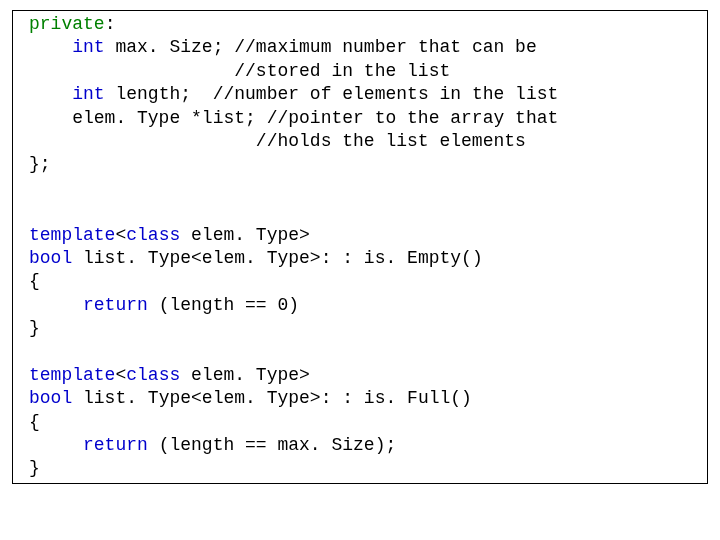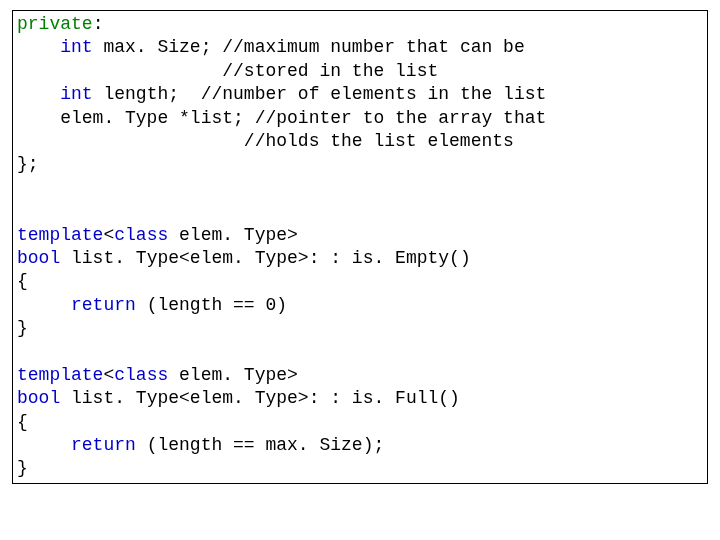--- a/index.html
+++ b/index.html
@@ -10,21 +10,21 @@
     height: 540px;
     box-sizing: border-box;
     font-family: "Courier New", Courier, monospace;
     font-size: 18px;
     line-height: 1.3;
     color: #000000;
   }
   .code-block {
     white-space: pre;
     border: 1px solid #000000;
-    padding: 2px 4px;
+    padding: 2px 16px;
     box-sizing: border-box;
   }
   .kw-blue { color: #0000cc; }
   .kw-green { color: #008000; }
 </style>
 </head>
 <body>
 
 <div class="code-block"><span class="kw-green">private</span><span>:</span>
 <span>    </span><span class="kw-blue">int</span><span> max. Size; //maximum number that can be</span>

